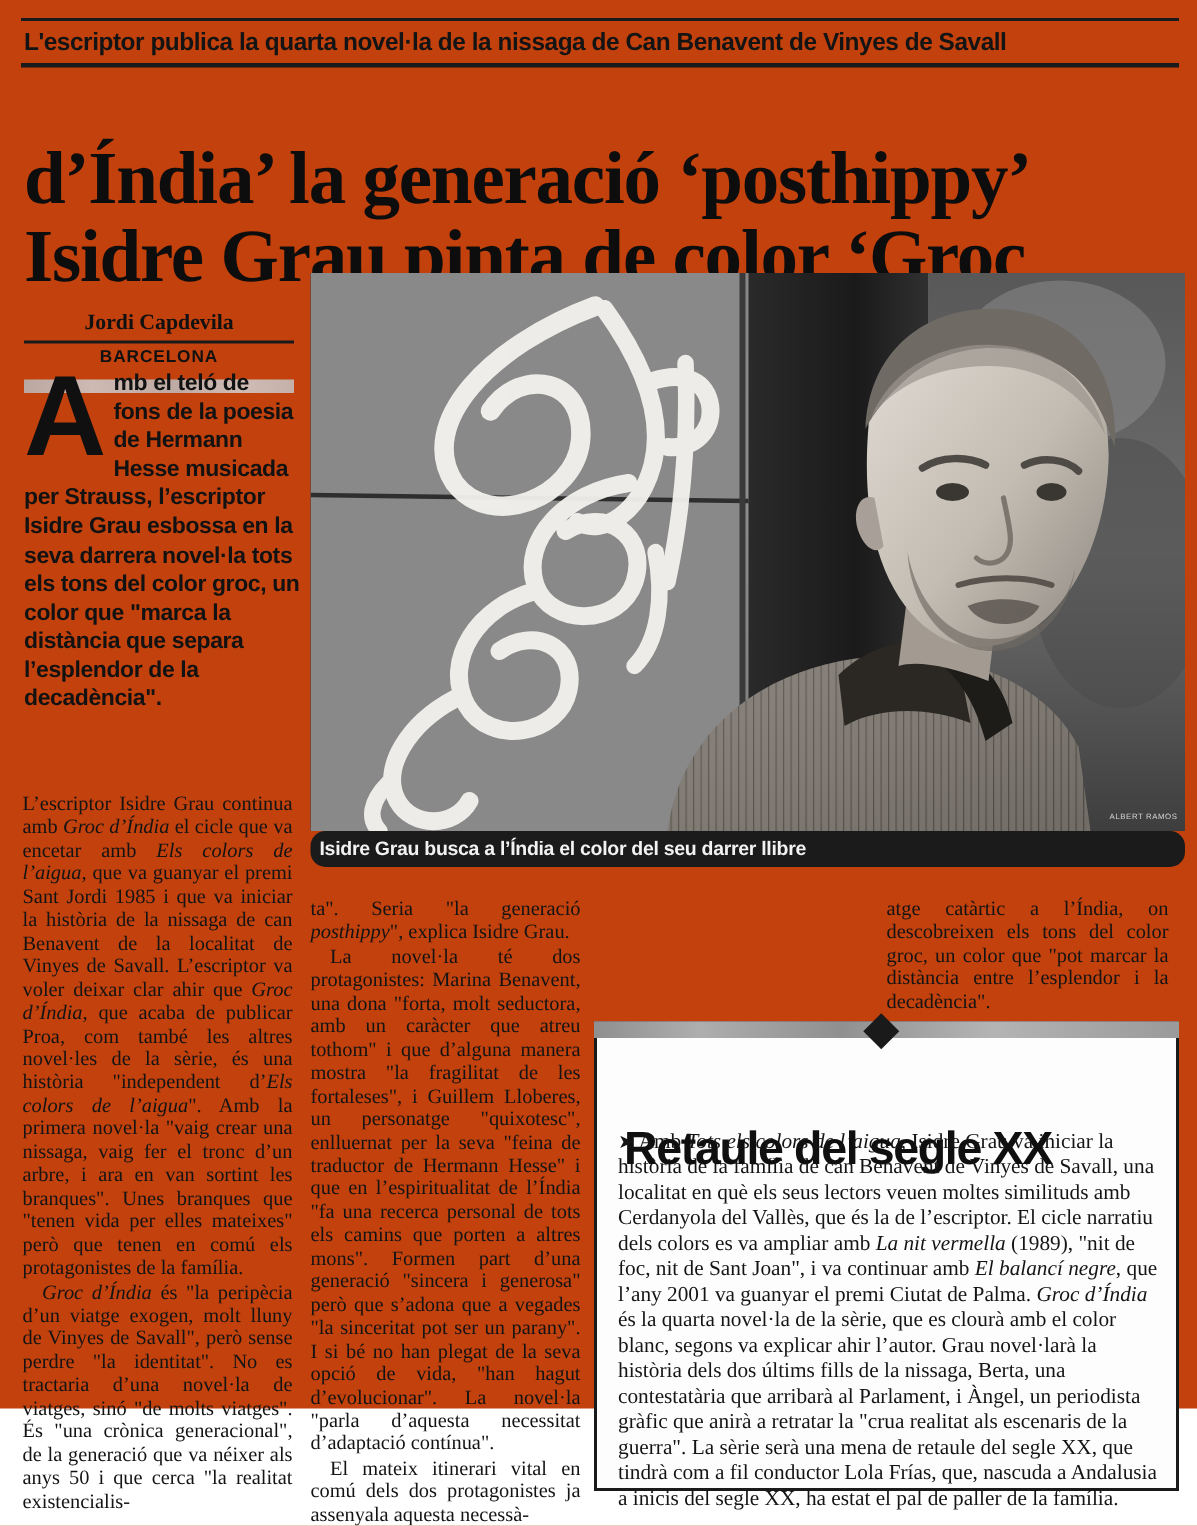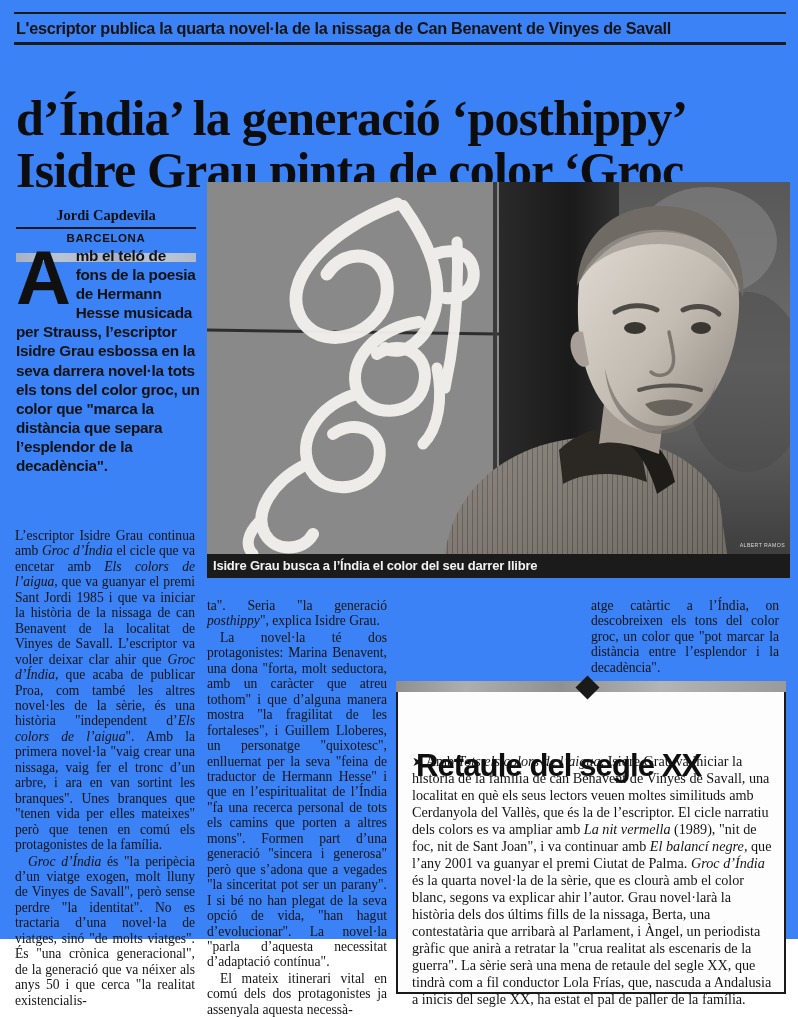--- a/index.html
+++ b/index.html
@@ -13,21 +13,21 @@
     overflow: hidden;
     font-family: "Liberation Serif", serif;
     color: #111;
     position: relative;
   }
   .page {
     position: absolute;
     left: 0; top: 0;
     width: 798px;
     height: 939px;
-    background: #3b82f6;
+    background: #c2410c;
   }
 
   
   .kicker-wrap {
     position: absolute;
     left: 14px; top: 12px;
     width: 772px;
   }
   .kicker-rule-top {
     height: 2px;
@@ -150,20 +150,21 @@
     background: #2b2b2b;
     overflow: hidden;
   }
   .photo-svg { display: block; width: 583px; height: 372px; }
 
   .caption-bar {
     position: absolute;
     left: 207px; top: 554px;
     width: 583px; height: 24px;
     background: #1b1b1b;
+    border-radius: 10px;
   }
   .caption-text {
     position: absolute;
     left: 6px; top: 4px;
     font-family: "Liberation Sans", sans-serif;
     font-weight: bold;
     font-size: 13px;
     letter-spacing: -0.2px;
     color: #f2f2f2;
     white-space: nowrap;

